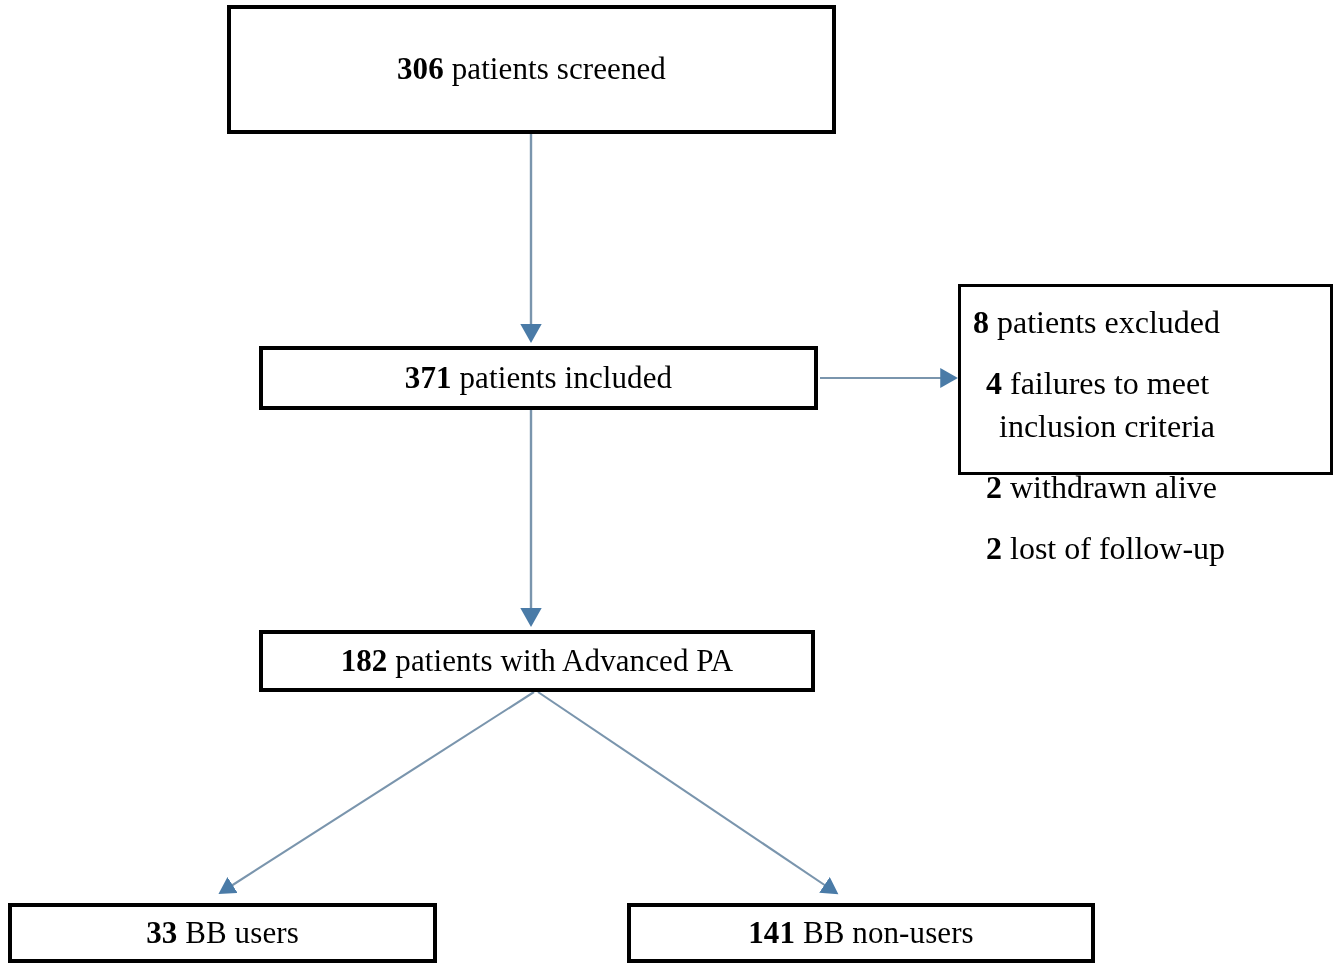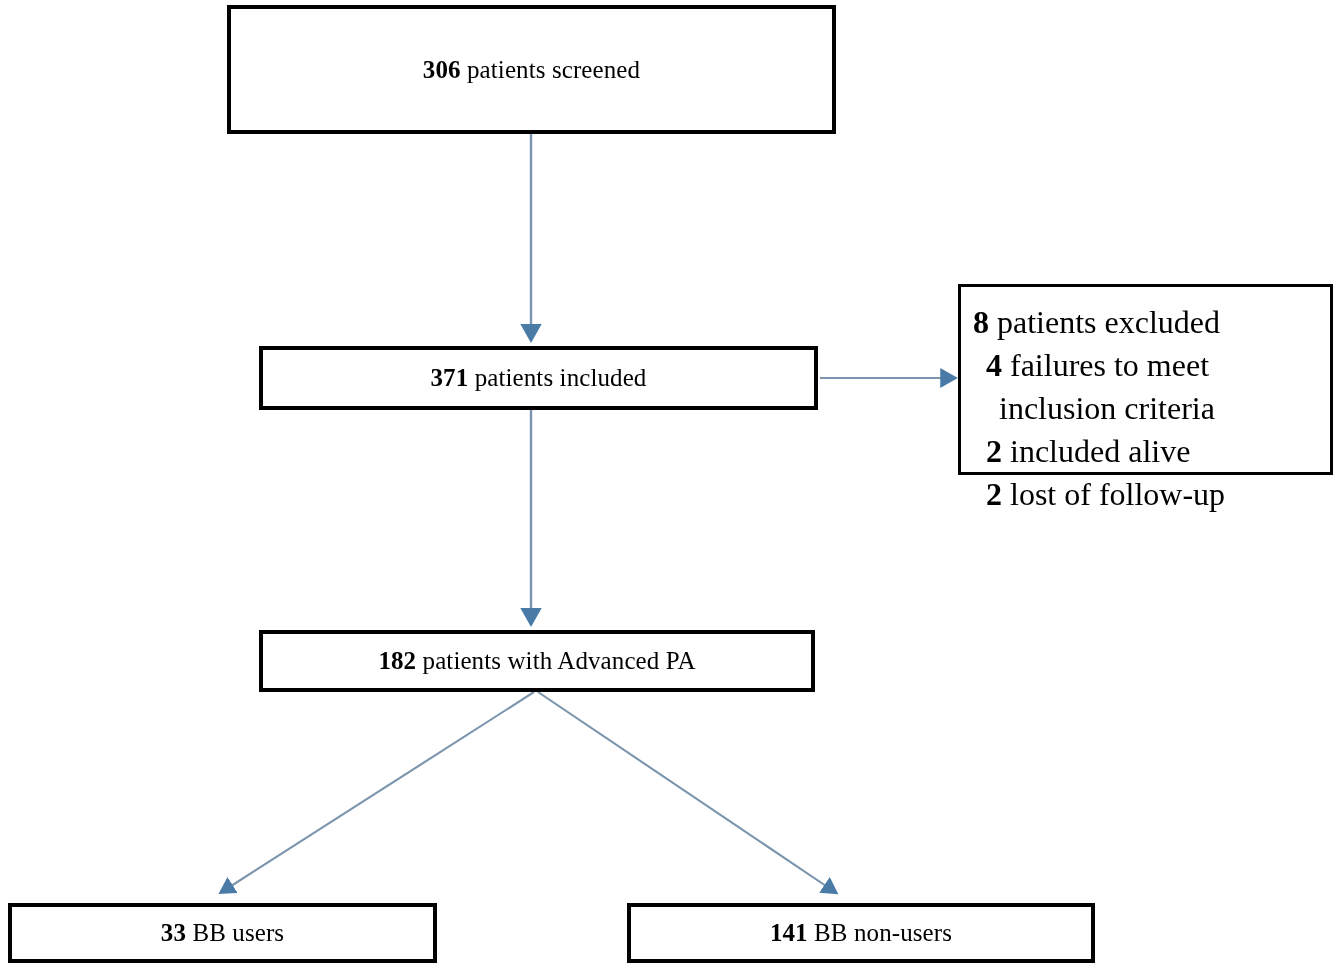--- a/index.html
+++ b/index.html
@@ -30,21 +30,21 @@
     position: absolute;
     box-sizing: border-box;
     background: #ffffff;
     border: 4px solid #000000;
     display: flex;
     align-items: center;
     justify-content: center;
     text-align: center;
   }
   .node .txt {
-    font-size: 25px;
+    font-size: 31px;
     line-height: 1.25;
     letter-spacing: 0.1px;
     white-space: nowrap;
   }
   .node .num {
     font-weight: bold;
   }
 
   
   #node-screened {
@@ -75,20 +75,21 @@
     line-height: 1.34;
     text-align: left;
   }
   #node-excluded .exc-line {
     white-space: normal;
   }
   #node-excluded .exc-line.indent {
     padding-left: 13px;
     text-indent: -13px;
     margin-left: 13px;
+    margin-top: 18px;
   }
   #node-excluded .num {
     font-weight: bold;
   }
 </style>
 </head>
 <body>
 
 <div id="flowchart">
 
@@ -115,21 +116,21 @@
   </div>
 
   <div class="node" id="node-included">
     <span class="txt"><span class="num">371</span><span> patients included</span></span>
   </div>
 
   <div class="node" id="node-excluded">
     <div class="exc-list">
       <div class="exc-line"><span class="num">8</span><span> patients excluded</span></div>
       <div class="exc-line indent"><span class="num">4</span><span> failures to meet inclusion criteria</span></div>
-      <div class="exc-line indent"><span class="num">2</span><span> included alive</span></div>
+      <div class="exc-line indent"><span class="num">2</span><span> withdrawn alive</span></div>
       <div class="exc-line indent"><span class="num">2</span><span> lost of follow-up</span></div>
     </div>
   </div>
 
   <div class="node" id="node-advanced">
     <span class="txt"><span class="num">182</span><span> patients with Advanced PA</span></span>
   </div>
 
   <div class="node" id="node-bb-users">
     <span class="txt"><span class="num">33</span><span> BB users</span></span>

